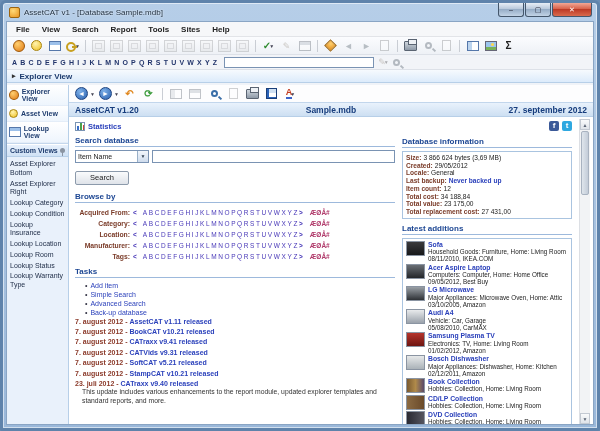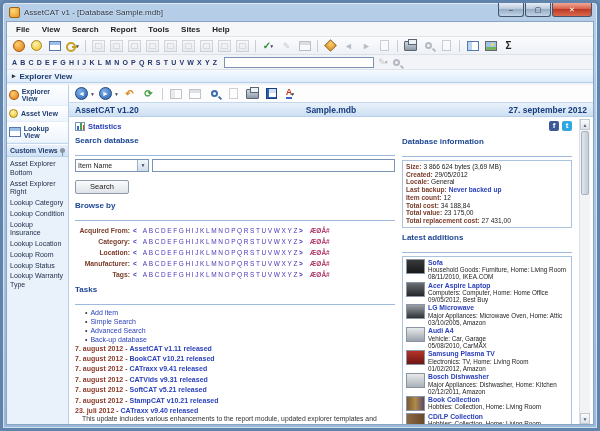--- a/index.html
+++ b/index.html
@@ -108,21 +108,21 @@
   .cheader .right { text-align:right; }
   .cbody { flex:1; display:flex; padding:2px 3px 0 6px; gap:7px; overflow:hidden; }
   .leftcol { flex:1; min-width:0; }
   .rightcol { width:170px; flex:none; }
   .cscroll { width:11px; flex:none; background:#f2f3f5; border-left:1px solid #dcdfe4; display:flex; flex-direction:column; }
   .sarrow { height:11px; background:linear-gradient(180deg,#fafbfc,#dfe3e9); border:1px solid #c3c9d2; font-size:5px; color:#5a6474; text-align:center; line-height:10px; }
   .sthumb { height:64px; margin:1px; background:linear-gradient(90deg,#dfe5ec,#c3ccd8); border:1px solid #a8b2c0; border-radius:2px; }
   .strack { flex:1; }
 
   
-  .sechead { font-size:8px; font-weight:bold; color:#1c4693; border-bottom:1px solid #9db9dc; padding-bottom:10px; margin:5px 0 3px 0; }
+  .sechead { font-size:8px; font-weight:bold; color:#1c4693; border-bottom:1px solid #9db9dc; padding-bottom:1px; margin:5px 0 3px 0; }
   .statsrow { display:flex; align-items:center; gap:3px; margin:3px 0 1px 0; }
   .statsrow a { font-size:7.5px; font-weight:bold; color:#2b41bb; }
   .searchrow { display:flex; gap:3px; margin:2px 0 3px 0; }
   .combo { width:74px; height:13px; border:1px solid #7a93b3; background:#fff; display:flex; align-items:center; justify-content:space-between; font-size:7px; padding-left:2px; color:#222; }
   .combo .cbtn { width:11px; height:11px; background:linear-gradient(180deg,#f2f6fb,#cfdced); border-left:1px solid #9ab0c8; font-size:5px; text-align:center; line-height:11px; color:#345; }
   .sinput { flex:1; height:13px; border:1px solid #7a93b3; background:#fff; font-size:7px; }
   .sbutton { width:54px; height:14px; font-size:7.5px; color:#222; border:1px solid #8c9aab; border-radius:2px;
     background:linear-gradient(180deg,#fafbfc,#dfe3e9); margin-bottom:2px; }
   .brow { display:flex; align-items:baseline; line-height:8.2px; }
   .blabel { width:58px; flex:none; text-align:right; font-size:6.8px; font-weight:bold; color:#7a3b28; padding-right:3px; }

